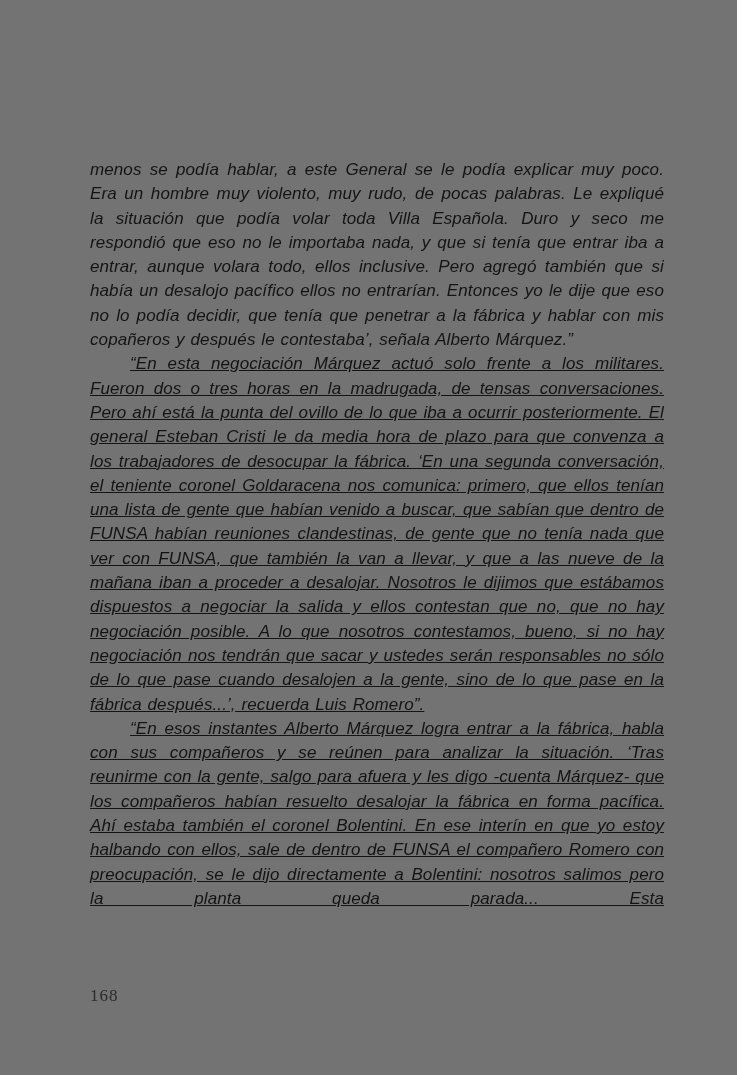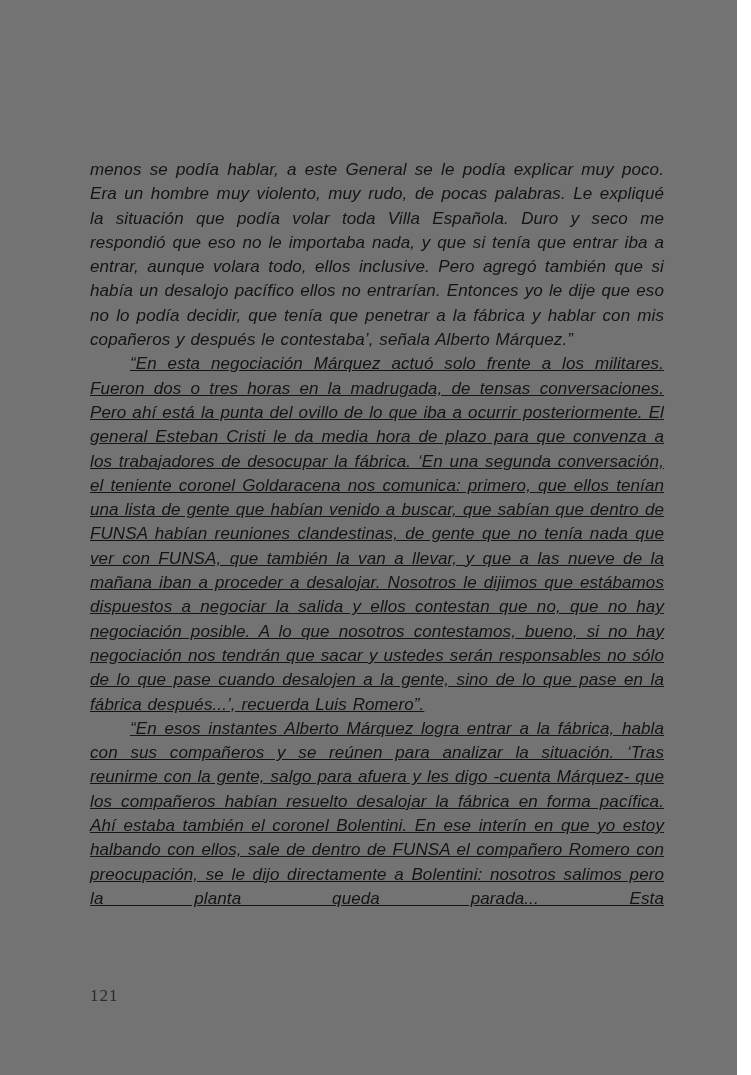--- a/index.html
+++ b/index.html
@@ -56,15 +56,15 @@
 <body>
 
 <div class="page">
 
   <div class="text-block">
     <p>menos se podía hablar, a este General se le podía explicar muy poco. Era un hombre muy violento, muy rudo, de pocas palabras. Le expliqué la situación que podía volar toda Villa Española. Duro y seco me respondió que eso no le importaba nada, y que si tenía que entrar iba a entrar, aunque volara todo, ellos inclusive. Pero agregó también que si había un desalojo pacífico ellos no entrarían. Entonces yo le dije que eso no lo podía decidir, que tenía que penetrar a la fábrica y hablar con mis copañeros y después le contestaba’, señala Alberto Márquez.”</p>
     <p class="para-indent">“En esta negociación Márquez actuó solo frente a los militares. Fueron dos o tres horas en la madrugada, de tensas conversaciones. Pero ahí está la punta del ovillo de lo que iba a ocurrir posteriormente. El general Esteban Cristi le da media hora de plazo para que convenza a los trabajadores de desocupar la fábrica. ‘En una segunda conversación, el teniente coronel Goldaracena nos comunica: primero, que ellos tenían una lista de gente que habían venido a buscar, que sabían que dentro de FUNSA habían reuniones clandestinas, de gente que no tenía nada que ver con FUNSA, que también la van a llevar, y que a las nueve de la mañana iban a proceder a desalojar. Nosotros le dijimos que estábamos dispuestos a negociar la salida y ellos contestan que no, que no hay negociación posible. A lo que nosotros contestamos, bueno, si no hay negociación nos tendrán que sacar y ustedes serán responsables no sólo de lo que pase cuando desalojen a la gente, sino de lo que pase en la fábrica después...’, recuerda Luis Romero”.</p>
     <p class="para-indent justify-last-line">“En esos instantes Alberto Márquez logra entrar a la fábrica, habla con sus compañeros y se reúnen para analizar la situación. ‘Tras reunirme con la gente, salgo para afuera y les digo -cuenta Márquez- que los compañeros habían resuelto desalojar la fábrica en forma pacífica. Ahí estaba también el coronel Bolentini. En ese interín en que yo estoy halbando con ellos, sale de dentro de FUNSA el compañero Romero con preocupación, se le dijo directamente a Bolentini: nosotros salimos pero la planta queda parada... Esta</p>
   </div>
 
-  <div class="page-number">121</div>
+  <div class="page-number">168</div>
 
 </div>
 
 </body></html>

